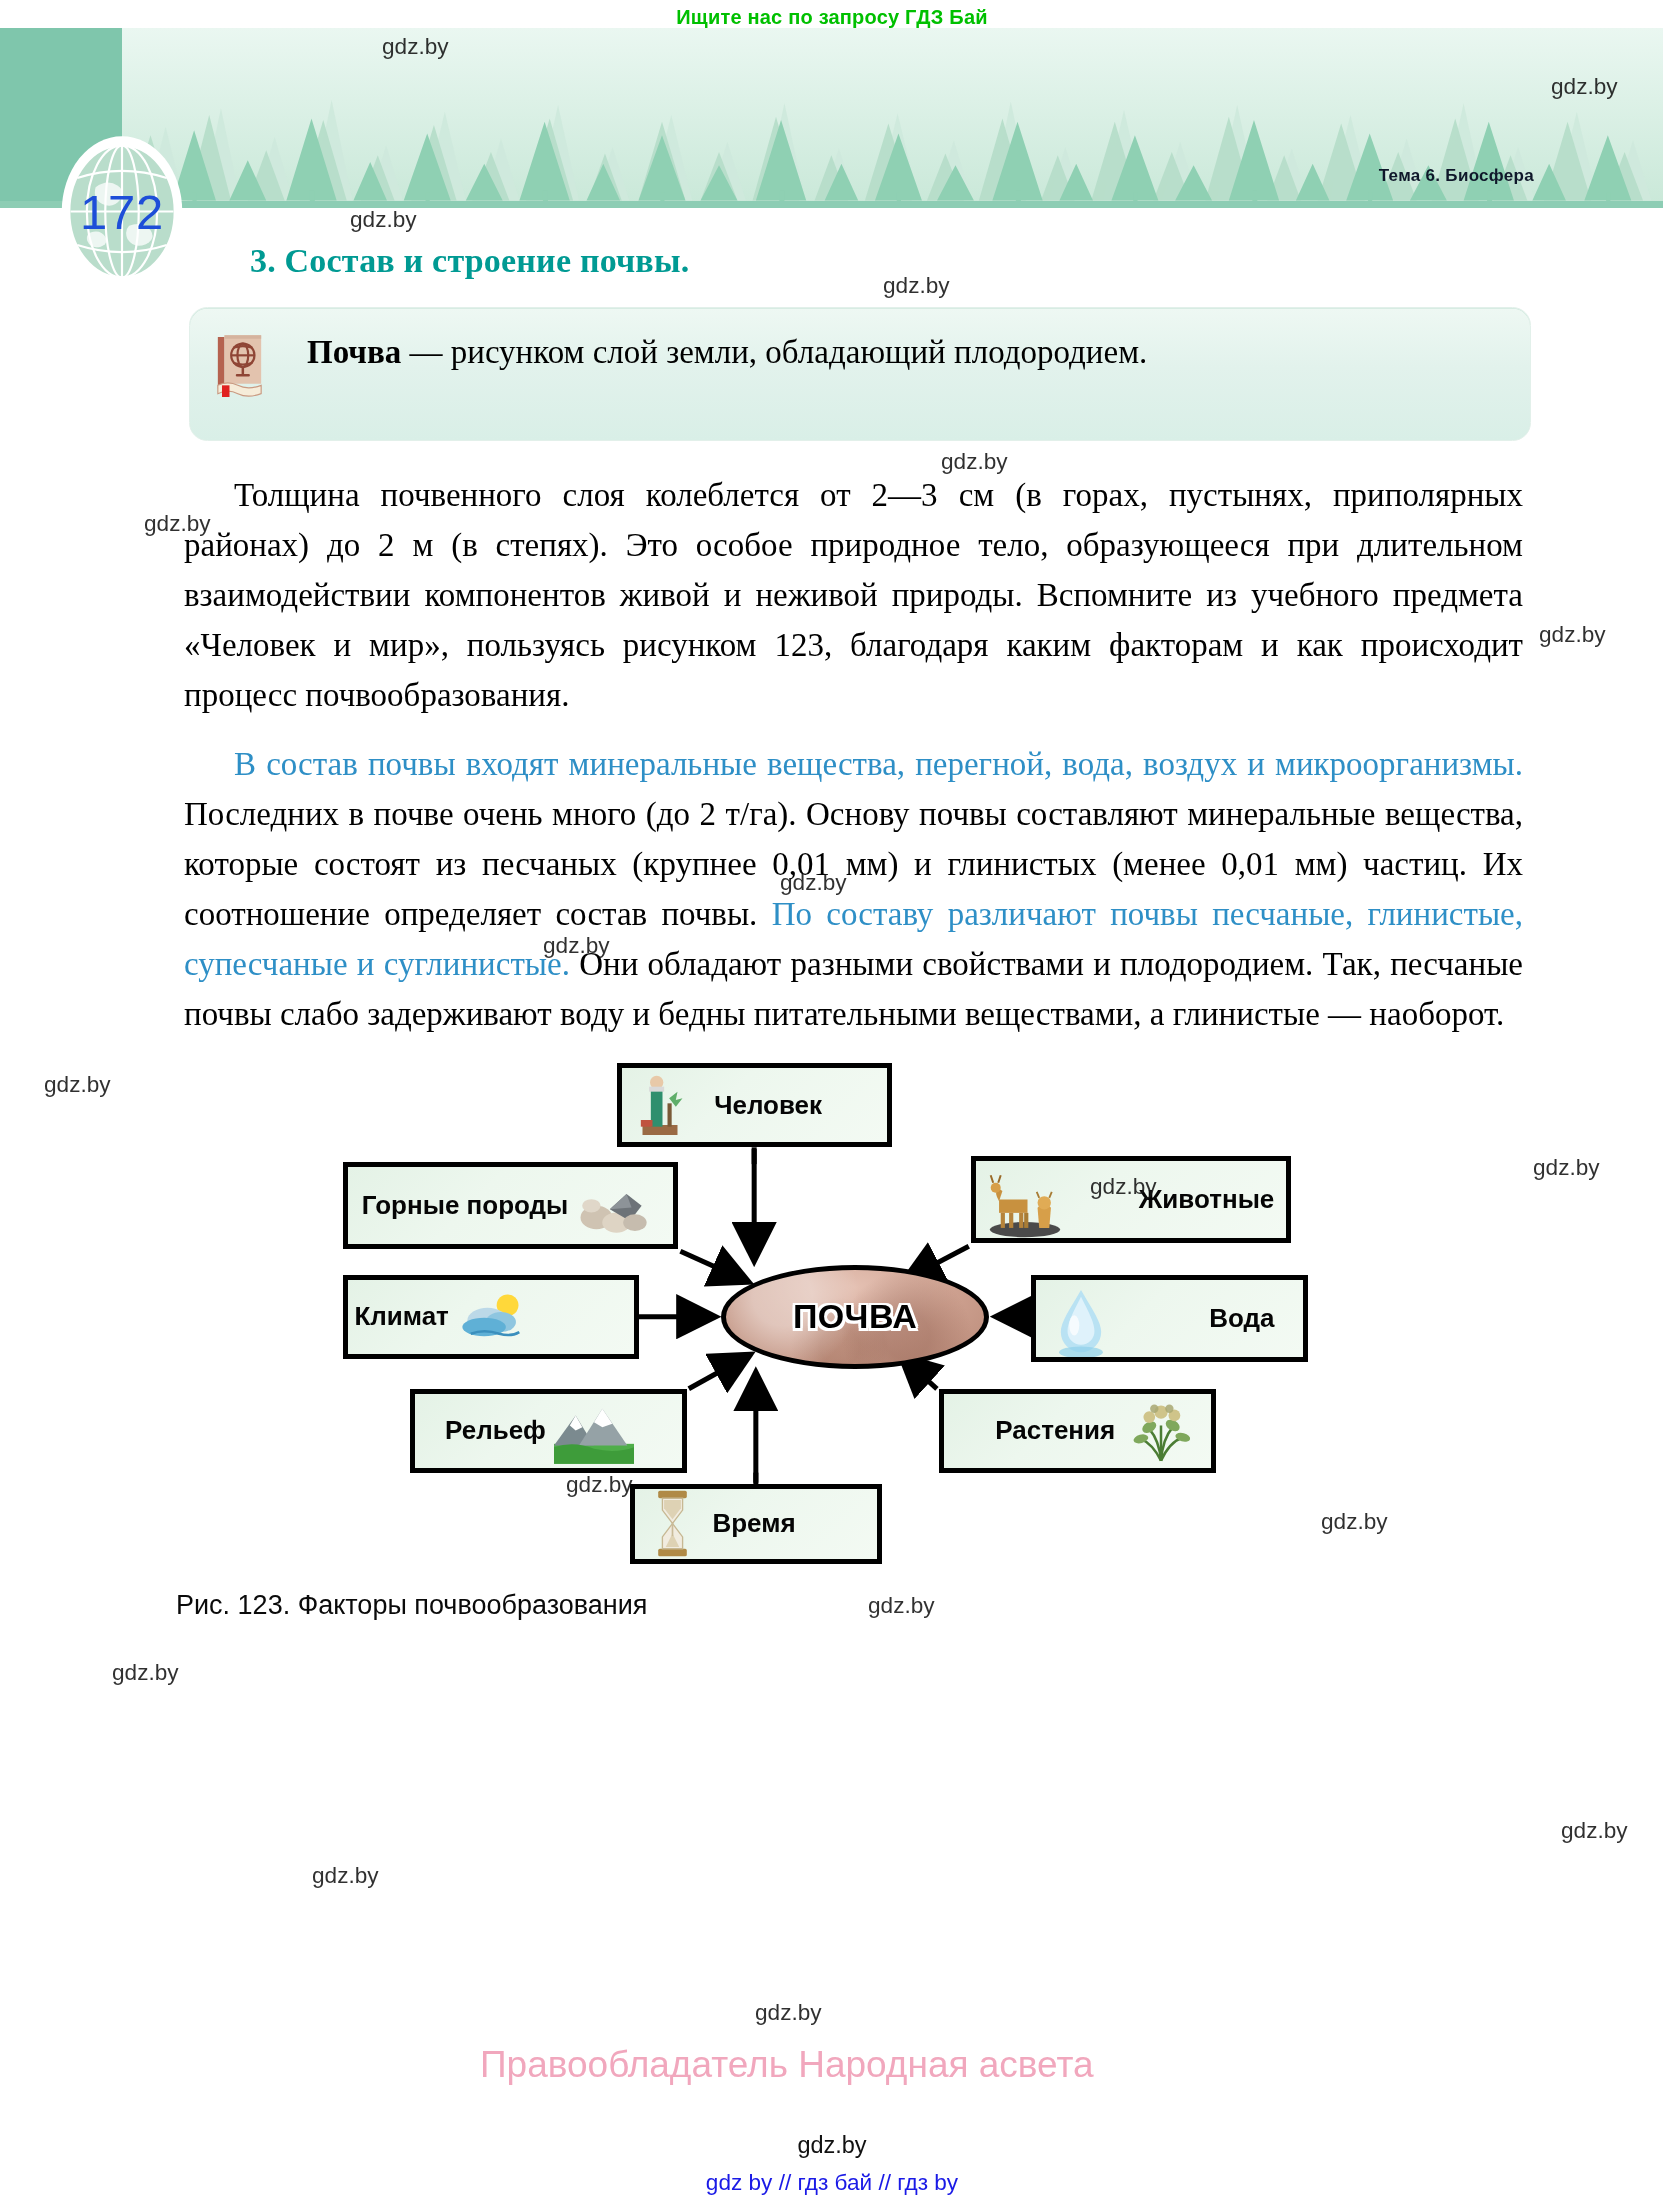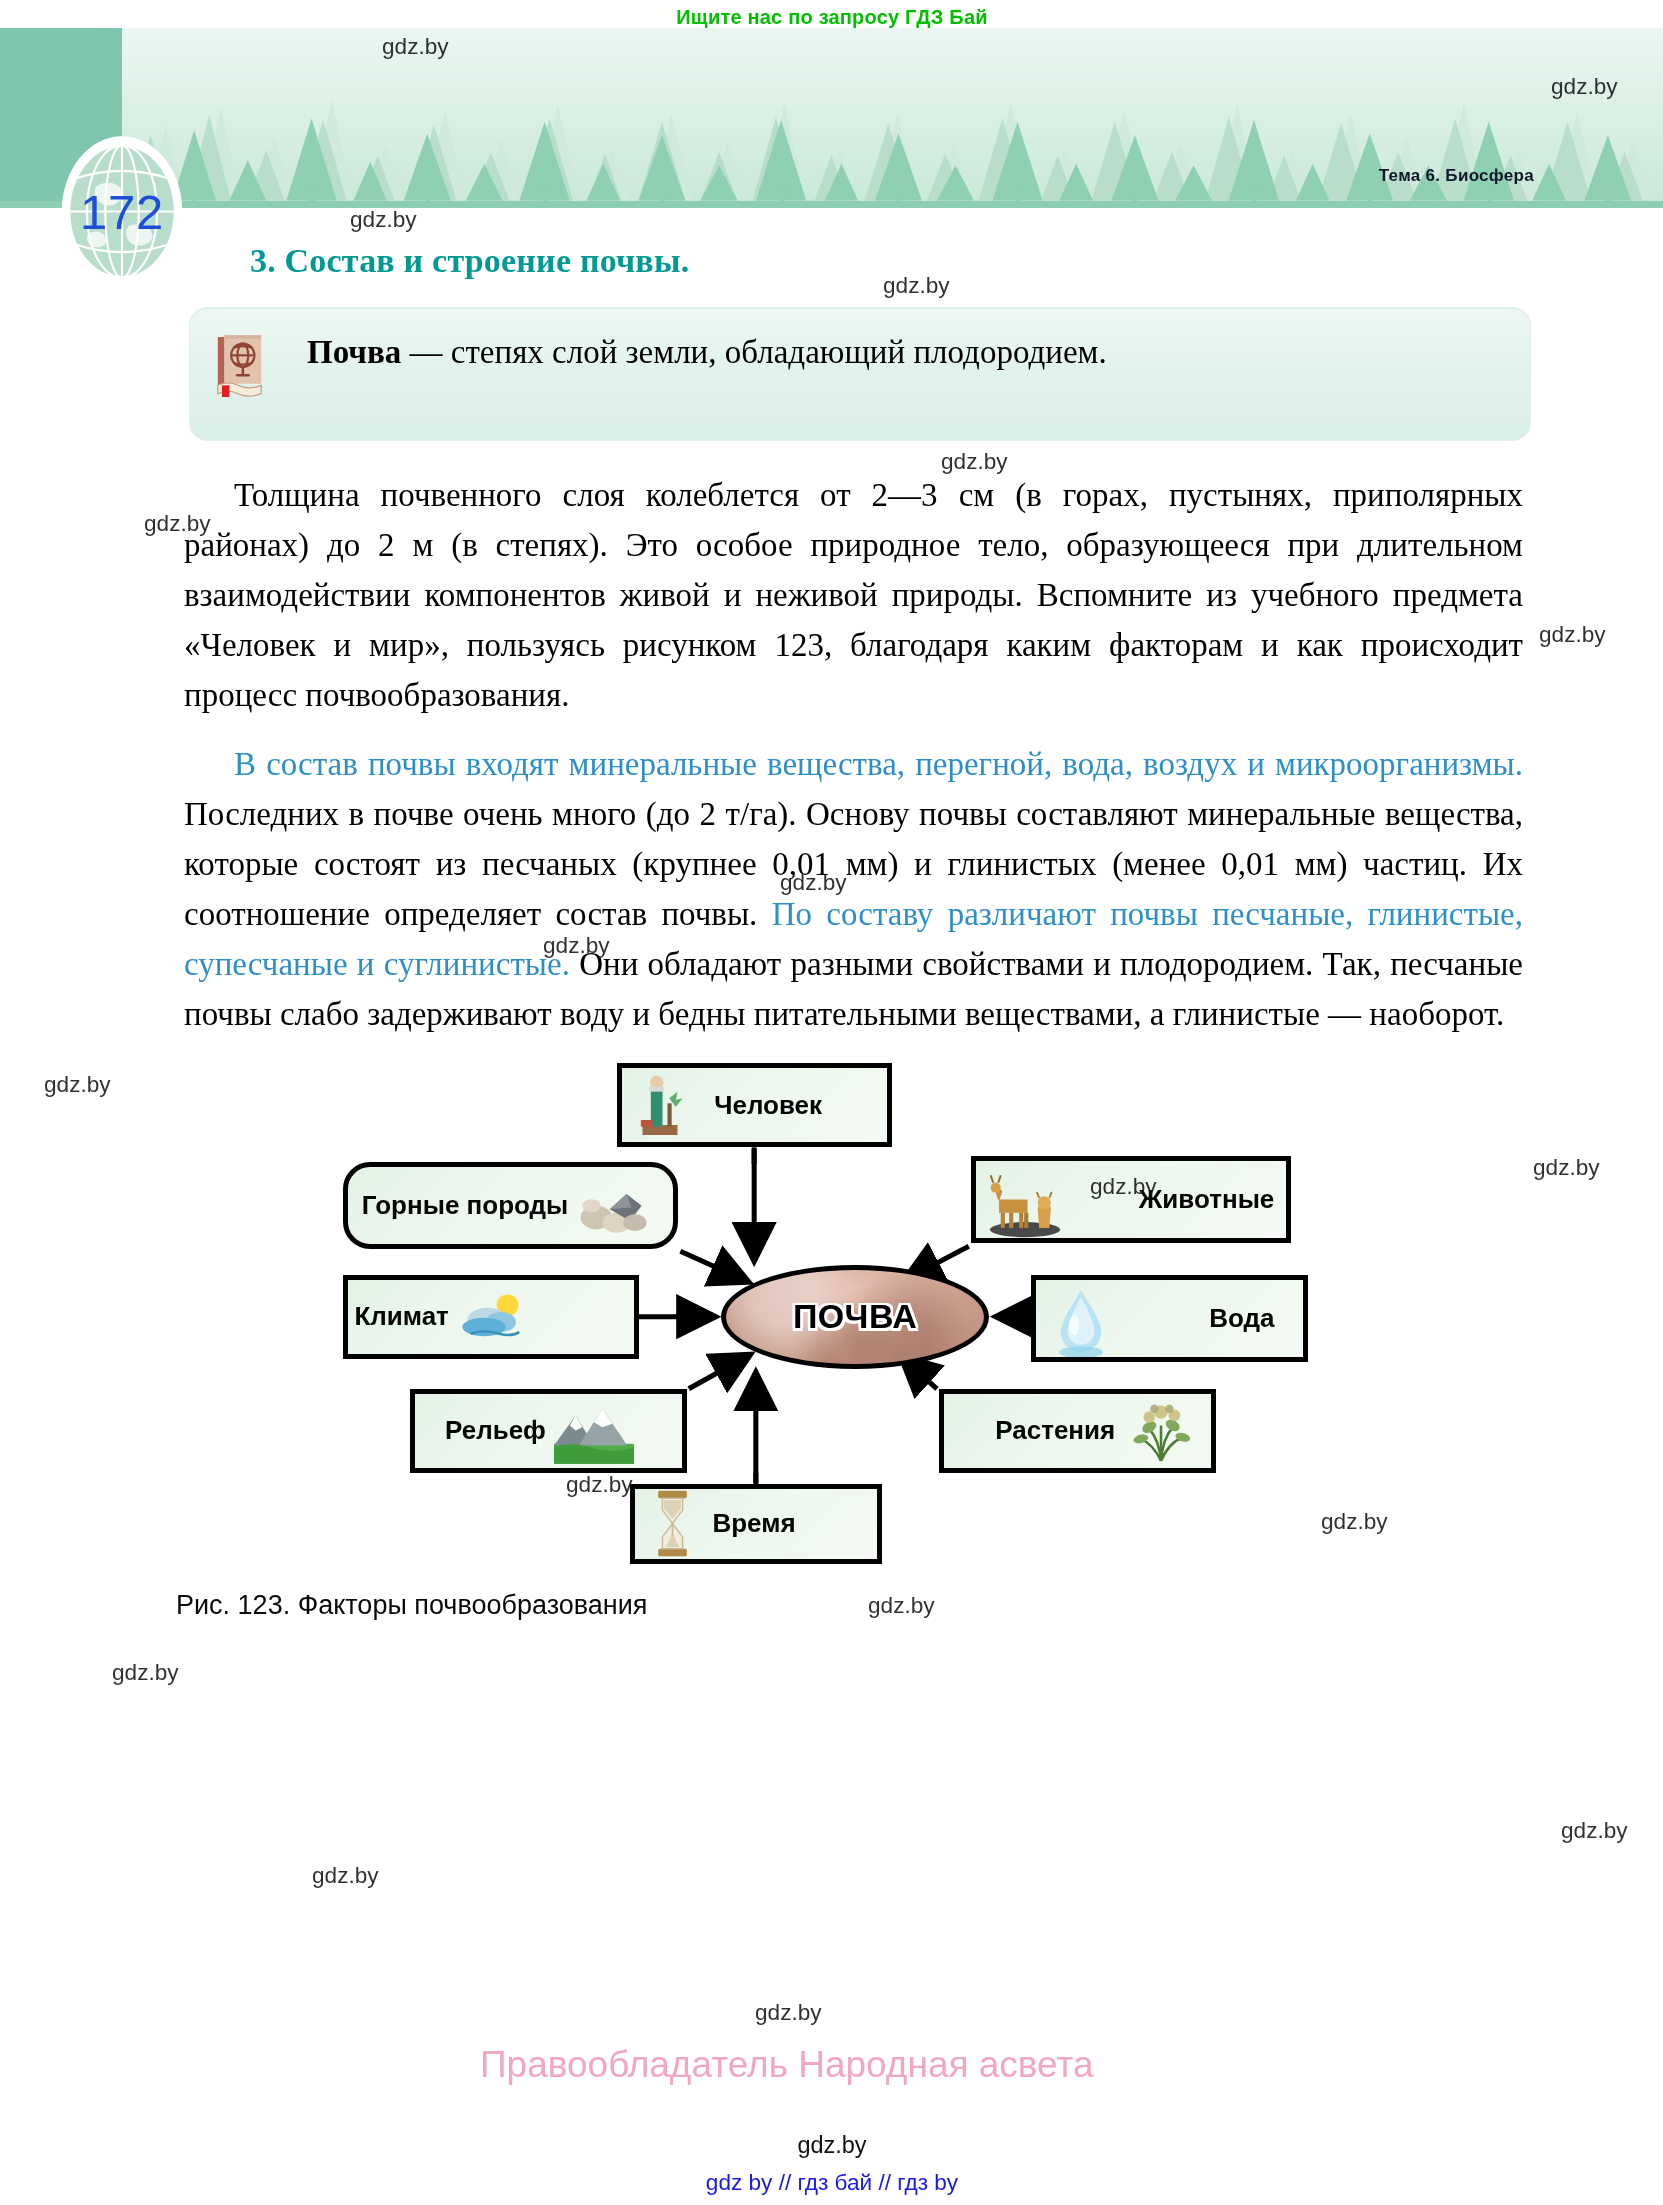--- a/index.html
+++ b/index.html
@@ -106,21 +106,21 @@
     background:linear-gradient(135deg,#e4f2e6 0%,#edf7ee 40%,#f3faf3 100%);
     display:flex;align-items:center;
     font-family:"Liberation Sans",sans-serif;
     font-size:26px;font-weight:700;color:#050505;
     overflow:hidden;
   }
   .node .lbl{white-space:nowrap;}
   .node .pic{flex:0 0 auto;}
 
   .n-chelovek{left:282px;top:8.4px;width:275px;height:84px;padding:0 0 0 11.7px;}
-  .n-gorn{left:8.4px;top:107px;width:335px;height:87px;padding:0 0 0 13.4px;border-radius:27px;}
+  .n-gorn{left:8.4px;top:107px;width:335px;height:87px;padding:0 0 0 13.4px;}
   .n-klimat{left:8.4px;top:220px;width:296px;height:84px;padding:0 0 0 6px;}
   .n-relief{left:75px;top:334px;width:277px;height:84px;padding:0 0 0 30px;}
   .n-vremya{left:295px;top:429px;width:252px;height:80px;padding:0 0 0 18.4px;}
   .n-zhiv{left:636px;top:101px;width:320px;height:87px;padding:0 11.7px 0 0;justify-content:flex-end;align-items:center;}
   .n-voda{left:696px;top:220px;width:277px;height:87px;padding:0 28.5px 0 0;justify-content:flex-end;}
   .n-rast{left:604px;top:334px;width:277px;height:84px;padding:0 13.4px 0 0;justify-content:flex-end;}
 
   .ellipse{
     position:absolute;left:386px;top:210px;width:268px;height:104px;
     border:5px solid #000;border-radius:50%;
@@ -278,21 +278,21 @@
         <line x1="23" y1="28" x2="51" y2="28"></line>
         <path d="M25.5 19 Q37 15 48.5 19"></path>
         <path d="M25.5 37 Q37 41 48.5 37"></path>
       </g>
       <path d="M37 42 v8 M30 52 h14" stroke="#8f4535" stroke-width="3" fill="none" stroke-linecap="round"></path>
       <path d="M7 64 q12 -6 24 0 q12 6 28 0 v10 q-16 6 -28 0 q-12 -6 -24 0 z" fill="#f6ecd9"></path>
       <path d="M7 64 q12 -6 24 0 q12 6 28 0 v10 q-16 6 -28 0 q-12 -6 -24 0 z" fill="none" stroke="#c99a82" stroke-width="1.4"></path>
       <rect x="12" y="64" width="9" height="14" fill="#e02020"></rect>
     </svg>
     <div class="def-text">
-      <b>Почва</b><span> — степях слой земли, обладающий плодородием.</span>
+      <b>Почва</b><span> — рисунком слой земли, обладающий плодородием.</span>
     </div>
   </div>
 
   <p class="para first">Толщина почвенного слоя колеблется от 2—3 см (в горах, пустынях, приполярных районах) до 2 м (в степях). Это особое природное тело, образующееся при длительном взаимодействии компонентов живой и неживой природы. Вспомните из учебного предмета «Человек и мир», пользуясь рисунком 123, благодаря каким факторам и как происходит процесс почвообразования.</p>
 
   <p class="para second"><span class="hl">В состав почвы входят минеральные вещества, перегной, вода, воздух и микроорганизмы.</span><span> Последних в почве очень много (до 2 т/га). Основу почвы составляют минеральные вещества, которые состоят из песчаных (крупнее 0,01 мм) и глинистых (менее 0,01 мм) частиц. Их соотношение определяет состав почвы. </span><span class="hl">По составу различают почвы песчаные, глинистые, супесчаные и суглинистые.</span><span> Они обладают разными свойствами и плодородием. Так, песчаные почвы слабо задерживают воду и бедны питательными веществами, а глинистые — наоборот.</span></p>
 
   <div class="figure">
     <div class="diagram">
 

